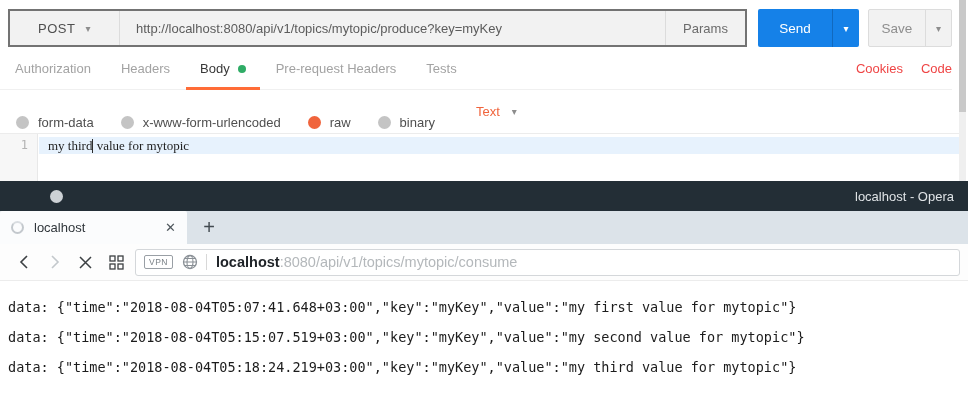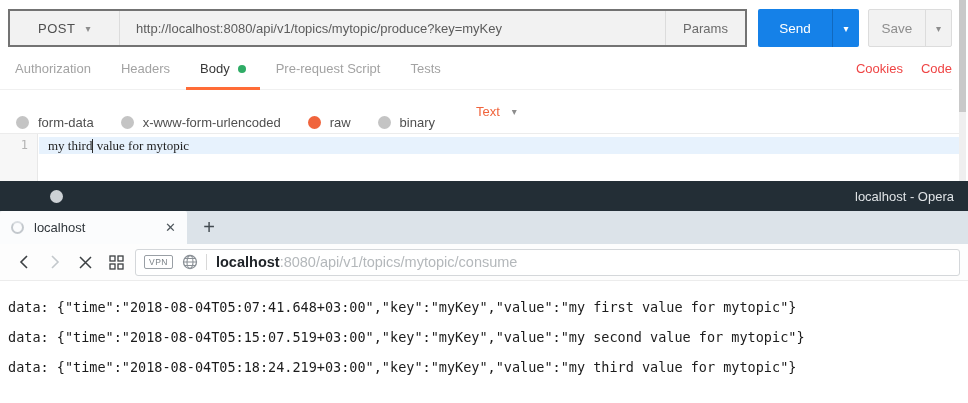--- a/index.html
+++ b/index.html
@@ -117,21 +117,21 @@
           <span>Authorization</span>
         </div>
       <div class="pm-tab">
           <span>Headers</span>
         </div>
       <div class="pm-tab active">
         <span>Body</span>
         <span class="green-dot"></span>
       </div>
       <div class="pm-tab">
-          <span>Pre-request Script</span>
+          <span>Pre-request Headers</span>
         </div>
       <div class="pm-tab">
           <span>Tests</span>
         </div>
       <div class="pm-links">
         <span class="pm-link">Cookies</span>
         <span class="pm-link">Code</span>
       </div>
     </div>
 

